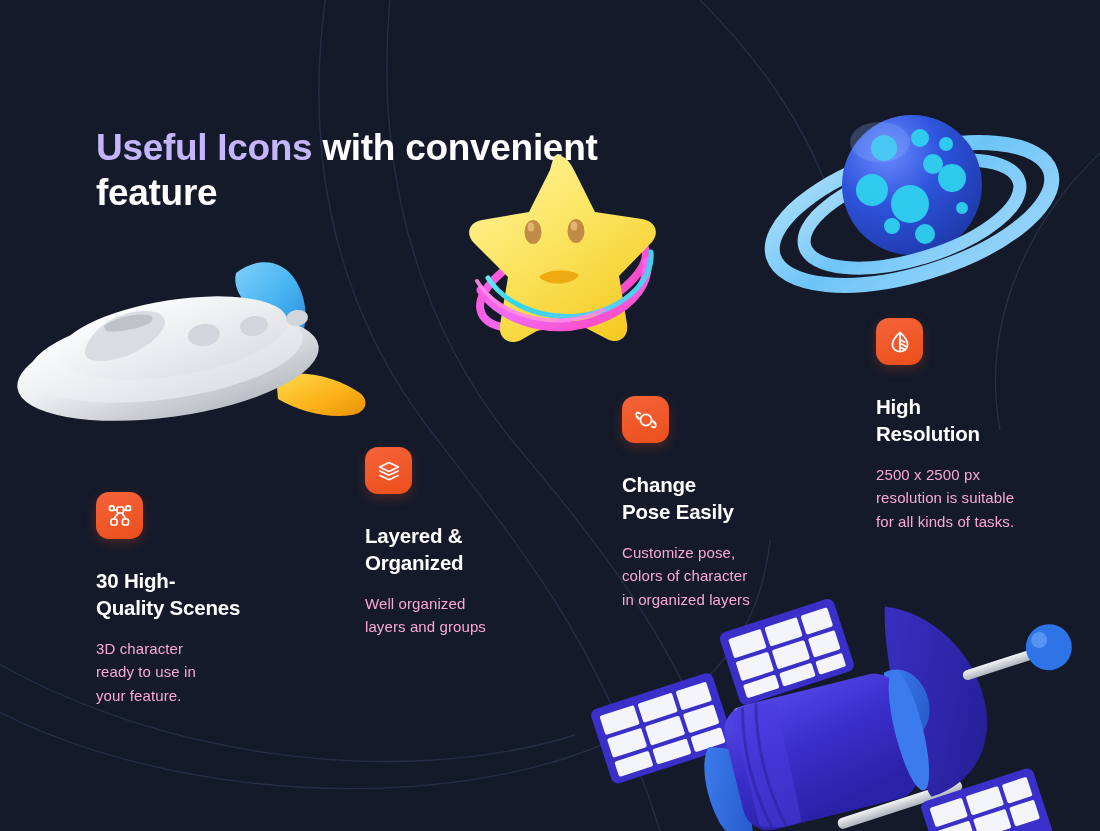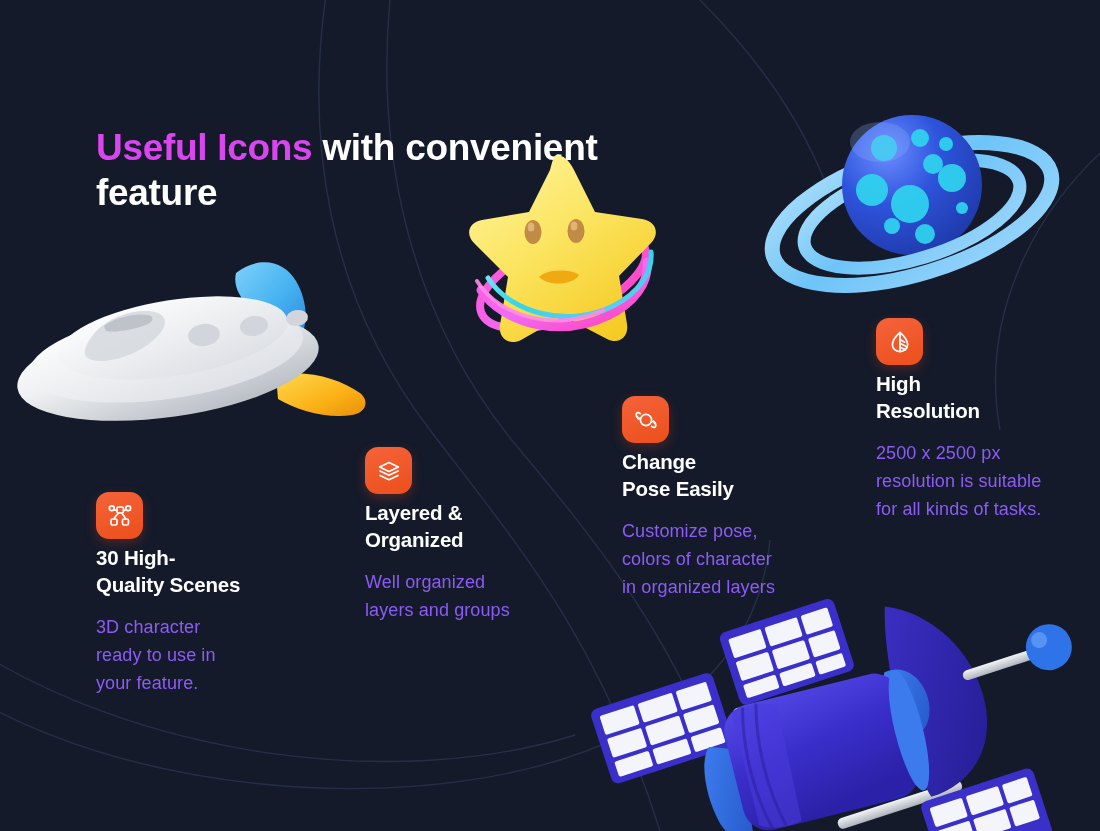--- a/index.html
+++ b/index.html
@@ -14,39 +14,39 @@
 
   
   .bg-curves{position:absolute;inset:0;pointer-events:none;}
 
   
   .headline{
     position:absolute;left:96px;top:100px;width:560px;
     font-size:37px;font-weight:bold;line-height:1.23;
     letter-spacing:-0.3px;color:#FFFFFF;
   }
-  .headline .accent{color:#d946ef;}
+  .headline .accent{color:#c4b5fd;}
 
   
   .feature{position:absolute;}
   .tile{
     width:47px;height:47px;border-radius:13px;
     background:linear-gradient(160deg,#F4633A 0%,#EC4F1B 100%);
     display:flex;align-items:center;justify-content:center;
     box-shadow:0 4px 12px rgba(236,79,27,.25);
   }
   .f-title{
-    margin-top:5px;
+    margin-top:28px;
     font-size:20.5px;font-weight:bold;line-height:1.32;
     color:#FFFFFF;letter-spacing:-0.2px;white-space:pre-line;
   }
   .f-desc{
     margin-top:16px;
-    font-size:18px;line-height:1.55;
-    color:#8b5cf6;letter-spacing:0.1px;white-space:pre-line;
+    font-size:15px;line-height:1.55;
+    color:#f9a8d4;letter-spacing:0.1px;white-space:pre-line;
   }
 
   .f1{left:96px;top:492px;width:200px;}
   .f2{left:365px;top:447px;width:200px;}
   .f3{left:622px;top:396px;width:200px;}
   .f4{left:876px;top:318px;width:210px;}
 
   
   .art{position:absolute;}
   .art-ufo{left:8px;top:243px;width:370px;height:210px;}

